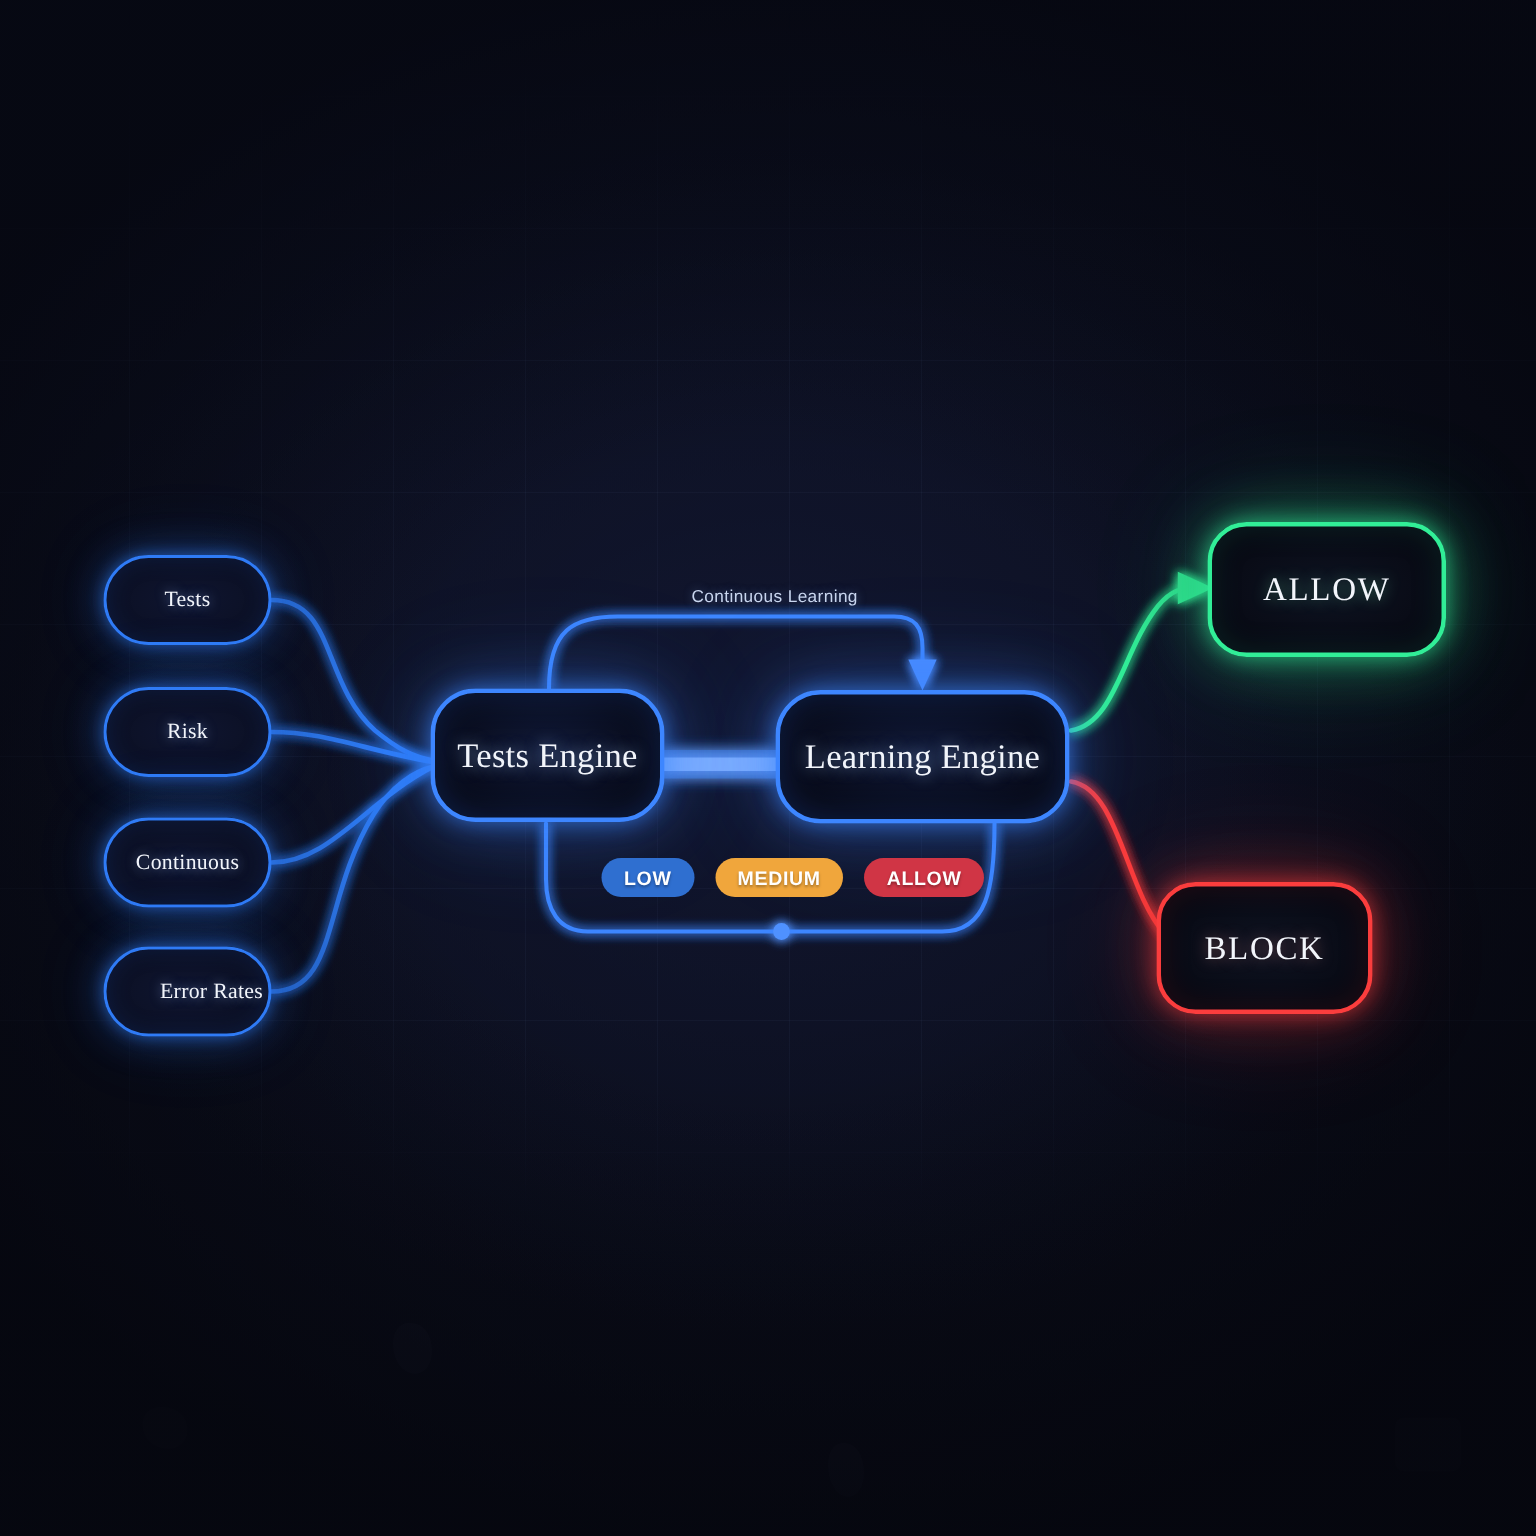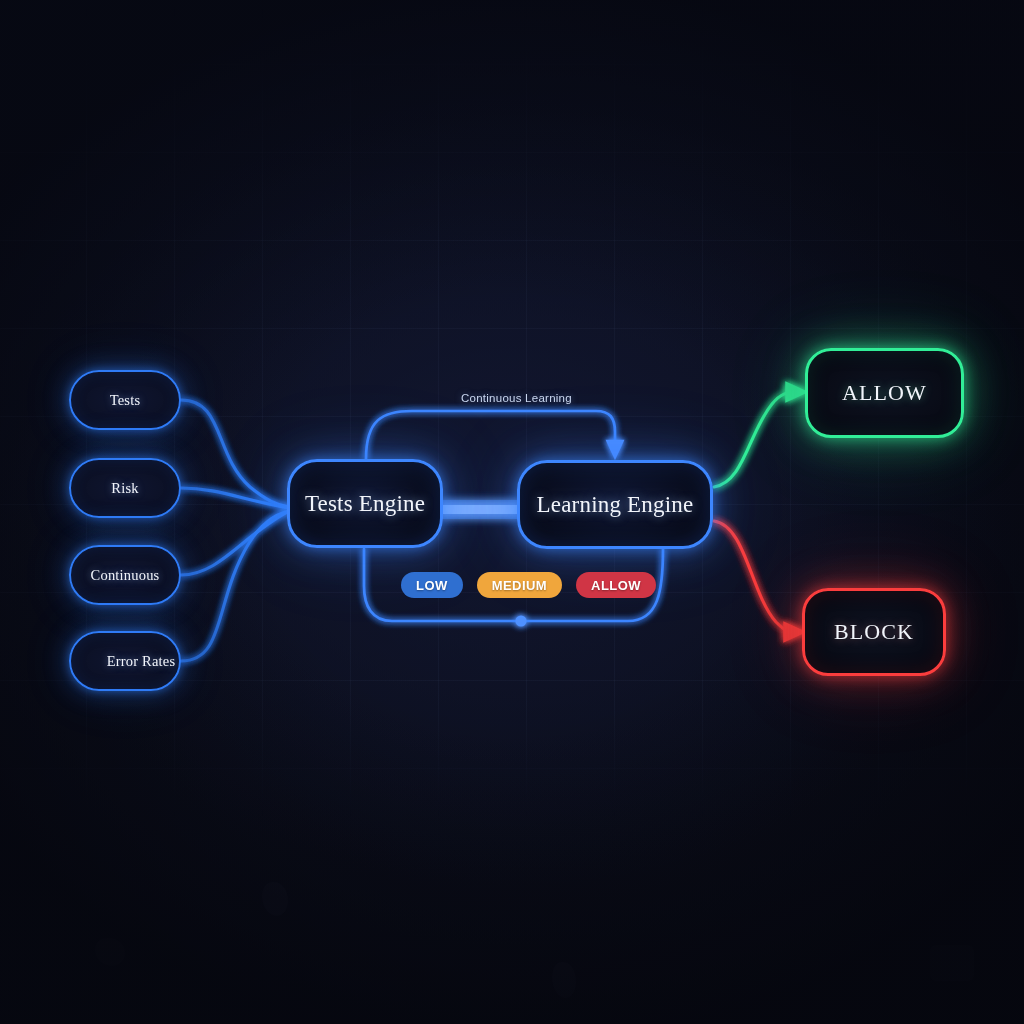--- a/index.html
+++ b/index.html
@@ -129,21 +129,21 @@
     border-color: #31ee97;
     box-shadow:
       0 0 15px rgba(49,238,151,0.62),
       0 0 40px rgba(49,238,151,0.40),
       0 0 82px rgba(49,238,151,0.20),
       inset 0 0 20px rgba(20,120,80,0.22);
   }
   #node-allow .node-label { text-shadow: 0 0 10px rgba(120,255,190,0.45); }
 
   #node-block {
-    left: 802px; top: 588px;
+    left: 771px; top: 588px;
     width: 144px;
     height: 88px;
     border-color: #fb3d3d;
     box-shadow:
       0 0 15px rgba(251,61,61,0.58),
       0 0 40px rgba(251,61,61,0.36),
       0 0 82px rgba(251,61,61,0.18),
       inset 0 0 20px rgba(130,20,20,0.22);
   }
   #node-block .node-label { text-shadow: 0 0 10px rgba(255,150,150,0.45); }

